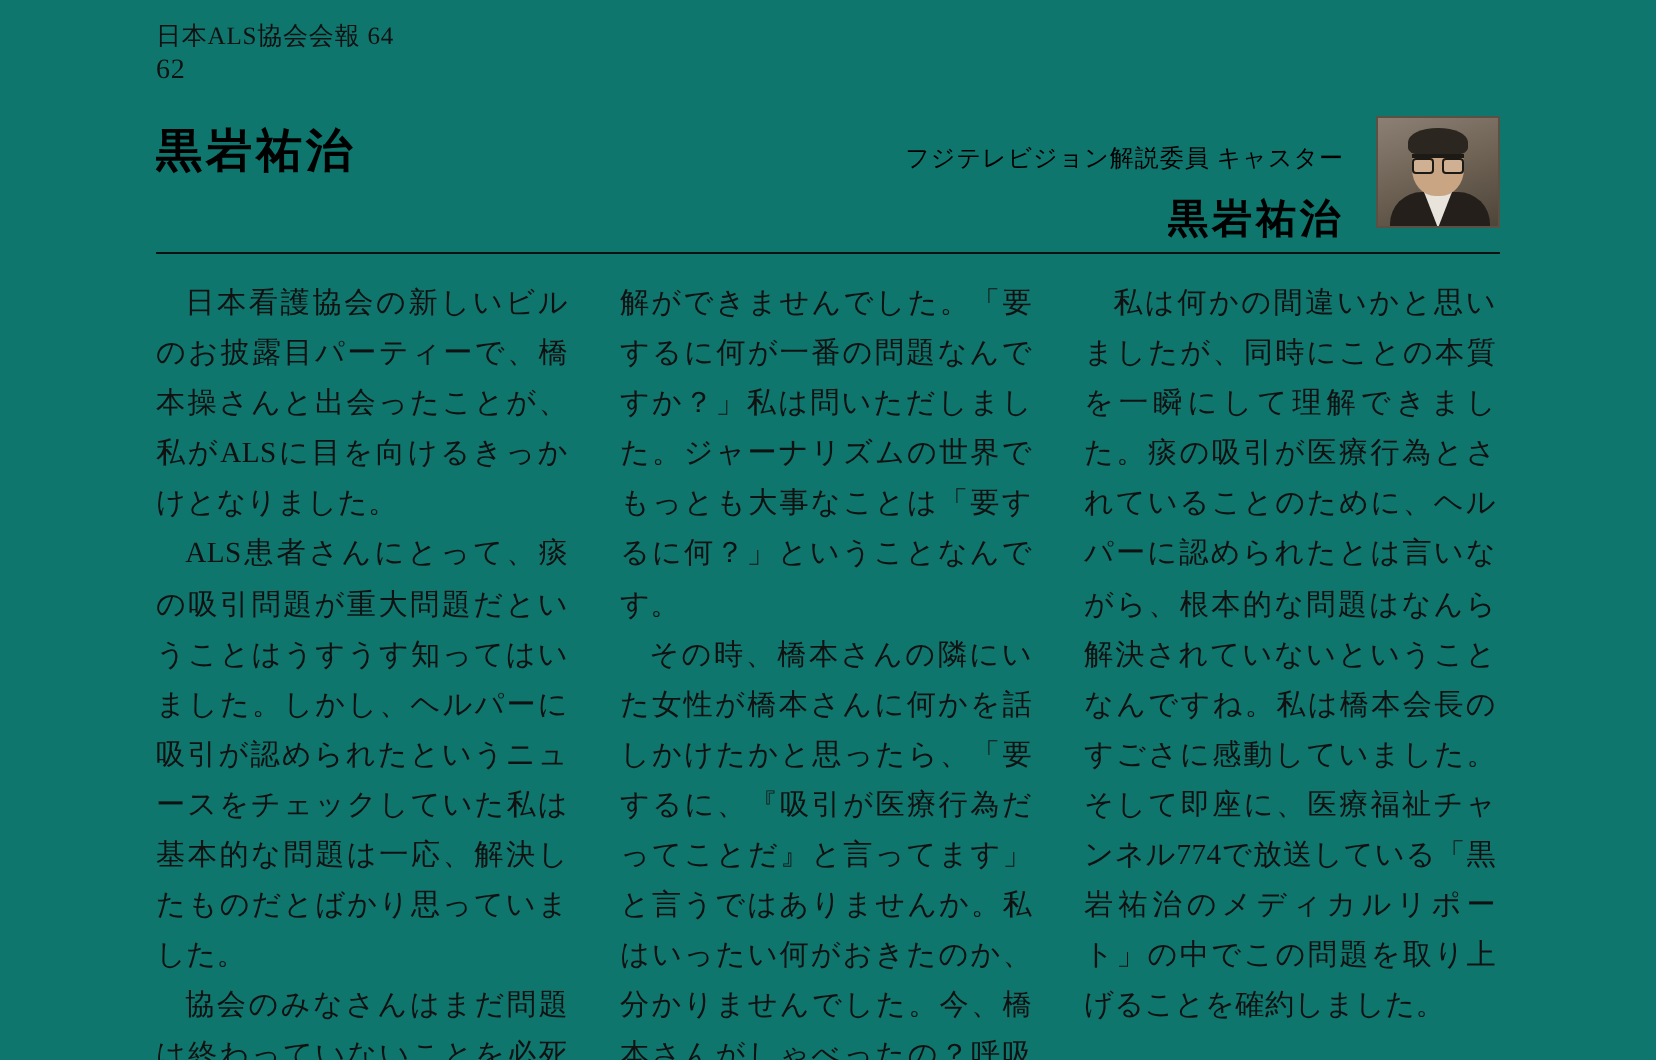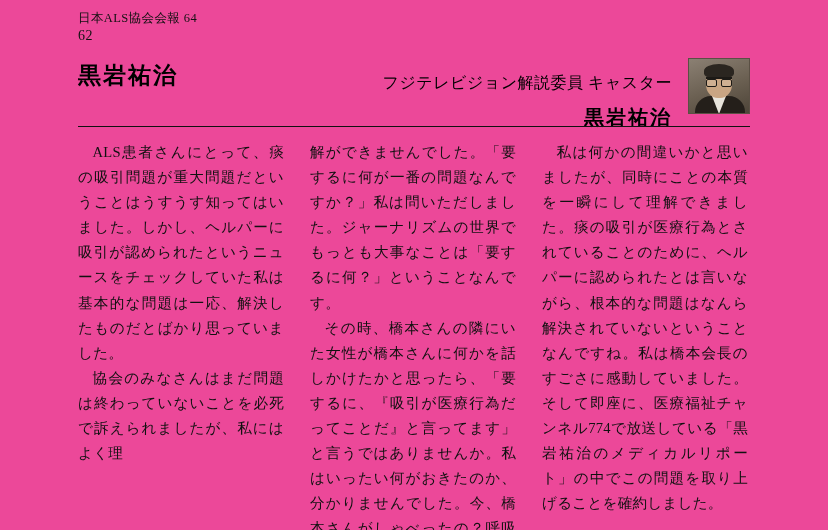--- a/index.html
+++ b/index.html
@@ -8,21 +8,21 @@
     background: #ffffff;
   }
   body {
     font-family: "Liberation Serif", "DejaVu Serif", serif;
     color: #111111;
   }
   .page {
     position: relative;
     width: 828px;
     height: 530px;
-    background: #ec4899;
+    background: #0f766e;
     overflow: hidden;
     box-sizing: border-box;
   }
   .header {
     position: absolute;
     left: 78px;
     top: 10px;
     font-size: 12.5px;
     line-height: 1.35;
     letter-spacing: 0.4px;
@@ -55,21 +55,21 @@
     right: 78px;
     top: 10px;
     text-align: right;
     font-size: 13.5px;
     line-height: 1.9;
     letter-spacing: 0.5px;
     color: #000;
   }
   .byline .role {
     display: block;
-    font-size: 16px;
+    font-size: 12px;
     text-align: right;
   }
   .byline .name {
     display: block;
     font-size: 20px;
     font-weight: bold;
     letter-spacing: 2px;
   }
   .portrait {
     position: absolute;
@@ -204,20 +204,21 @@
       <div class="hair"></div>
       <div class="glasses"></div>
     </div>
   </div>
 
   <div class="rule"></div>
 
   <div class="columns">
 
     <div class="col">
+      <p>日本看護協会の新しいビルのお披露目パーティーで、橋本操さんと出会ったことが、私がALSに目を向けるきっかけとなりました。</p>
       <p>ALS患者さんにとって、痰の吸引問題が重大問題だということはうすうす知ってはいました。しかし、ヘルパーに吸引が認められたというニュースをチェックしていた私は基本的な問題は一応、解決したものだとばかり思っていました。</p>
       <p>協会のみなさんはまだ問題は終わっていないことを必死で訴えられましたが、私にはよく理</p>
     </div>
 
     <div class="col">
       <p class="noindent">解ができませんでした。「要するに何が一番の問題なんですか？」私は問いただしました。ジャーナリズムの世界でもっとも大事なことは「要するに何？」ということなんです。</p>
       <p>その時、橋本さんの隣にいた女性が橋本さんに何かを話しかけたかと思ったら、「要するに、『吸引が医療行為だってことだ』と言ってます」と言うではありませんか。私はいったい何がおきたのか、分かりませんでした。今、橋本さんがしゃべったの？呼吸器につながれて声を発することのできない橋本さんが、「言</p>
     </div>
 
     <div class="col">

